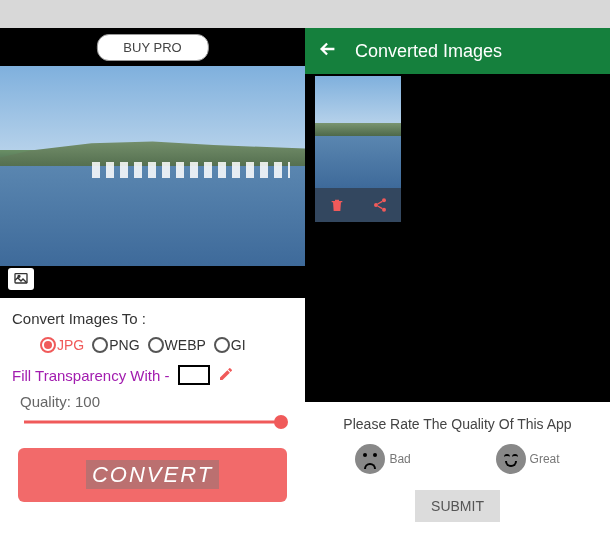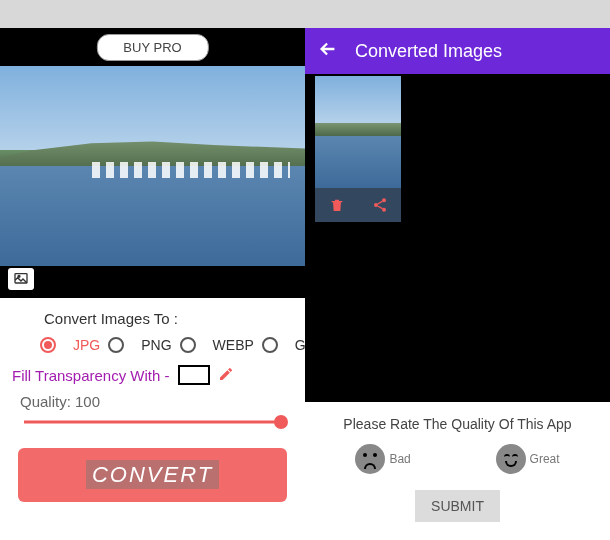--- a/index.html
+++ b/index.html
@@ -16,44 +16,44 @@
     .buy-pro { position: absolute; top: 6px; left: 50%; transform: translateX(-50%); background: #fff; border: 1px solid #999; border-radius: 12px; padding: 5px 26px; font-size: 13px; color: #444; z-index: 2; }
     .photo { position: absolute; top: 38px; left: 0; right: 0; bottom: 32px; background: linear-gradient(to bottom, #8db8e0 0%, #a2c5e5 38%, #6a8f65 42%, #4a6a52 50%, #3f6996 55%, #456fa0 100%); }
     .sky { position: absolute; top:0; left:0; right:0; height:42%; background: linear-gradient(to bottom, #7fb0dd, #b5d1ea); }
     .hills { position: absolute; top:35%; left:0; right:0; height:18%; background: linear-gradient(to bottom, #7a9570, #4d6849); clip-path: polygon(0 60%, 10% 40%, 30% 20%, 50% 15%, 70% 25%, 100% 35%, 100% 100%, 0 100%); }
     .sea { position: absolute; top:50%; left:0; right:0; bottom:0; background: linear-gradient(to bottom, #5a86b0, #3e6a9a); }
     .boats { position:absolute; top:48%; left:30%; right:5%; height:8%; background: repeating-linear-gradient(90deg, #fff 0 8px, transparent 8px 14px); opacity:0.85; }
     .gallery-icon { position: absolute; bottom: 8px; left: 8px; background: #fff; border-radius: 3px; padding: 3px; width: 26px; height: 22px; display:flex; align-items:center; justify-content:center; }
     .gallery-icon svg { width: 18px; height: 16px; }
     
     .controls { background: #fff; padding: 12px 12px 8px 12px; flex:1; display:flex; flex-direction:column; }
-    .label-row { font-size: 15px; color: #333; margin-bottom: 10px; margin-left: 32px; }
+    .label-row { font-size: 15px; color: #333; margin-bottom: 10px; }
     .format-row { display: flex; gap: 8px; justify-content: flex-start; padding-left: 28px; margin-bottom: 12px; }
-    .radio-opt { display: flex; align-items: flex-end; gap: 17px; font-size: 14px; }
+    .radio-opt { display: flex; align-items: flex-end; gap: 1px; font-size: 14px; }
     .radio { width: 16px; height: 16px; border: 2px solid #555; border-radius: 50%; display:inline-flex; align-items:center; justify-content:center; }
     .radio.selected { border-color: #f05a5a; }
     .radio.selected::after { content:''; width:8px; height:8px; background:#f05a5a; border-radius:50%; }
     .radio-opt.sel .radio-label { color: #f05a5a; }
     .radio-label { font-size: 14px; color: #333; }
     
     .fill-row { display:flex; align-items:center; gap:8px; font-size:15px; color:#a21caf; margin-bottom:8px; }
     .color-swatch { width: 32px; height: 20px; border: 2px solid #000; background:#fff; }
     .edit-icon svg { width:16px; height:16px; }
     
     .quality-row { font-size:15px; color:#666; margin-bottom:2px; padding-left:8px; }
     .slider-wrap { position:relative; height:20px; margin: 0 12px 16px 12px; }
     .slider-track { position:absolute; top:50%; left:0; right:0; height:3px; background:#f05a5a; transform:translateY(-50%); }
     .slider-thumb { position:absolute; top:50%; right:0; width:14px; height:14px; background:#f05a5a; border-radius:50%; transform:translate(50%,-50%); }
     
     .convert-btn { background:#f26a6a; color:#fff; font-size:22px; letter-spacing:2px; text-align:center; padding:14px 0; margin: 0 6px 10px 6px; border-radius:6px;font-style:italic; }
     .convert-btn span { background: rgba(120,120,120,0.45); padding: 2px 6px; }
     
     
     .right-body { background:#000; flex:1; position:relative; }
-    .top-bar { display:flex; align-items:center; gap:16px; padding:10px 12px; background:#6d28d9; }
+    .top-bar { display:flex; align-items:center; gap:16px; padding:10px 12px; background:#15803d; }
     .back-icon svg { width:22px; height:22px; }
     .top-title { color:#fff; font-size:18px; }
     
     .thumb-block { position:absolute; top:48px; left:10px; width:86px; }
     .thumb-img { width:86px; height:112px; background: linear-gradient(to bottom, #8db8e0 0%, #a2c5e5 38%, #6a8f65 42%, #4a6a52 50%, #3f6996 55%, #456fa0 100%); }
     .thumb-img .sky2 { height:42%; background: linear-gradient(to bottom, #7fb0dd, #b5d1ea); }
     .thumb-img .hill2 { height:12%; background: linear-gradient(to bottom, #7a9570, #4d6849); }
     .thumb-img .sea2 { height:46%; background: linear-gradient(to bottom, #5a86b0, #3e6a9a); }
     .thumb-actions { display:flex; height:34px; background:#33475f; }
     .thumb-actions > div { flex:1; display:flex; align-items:center; justify-content:center; }

